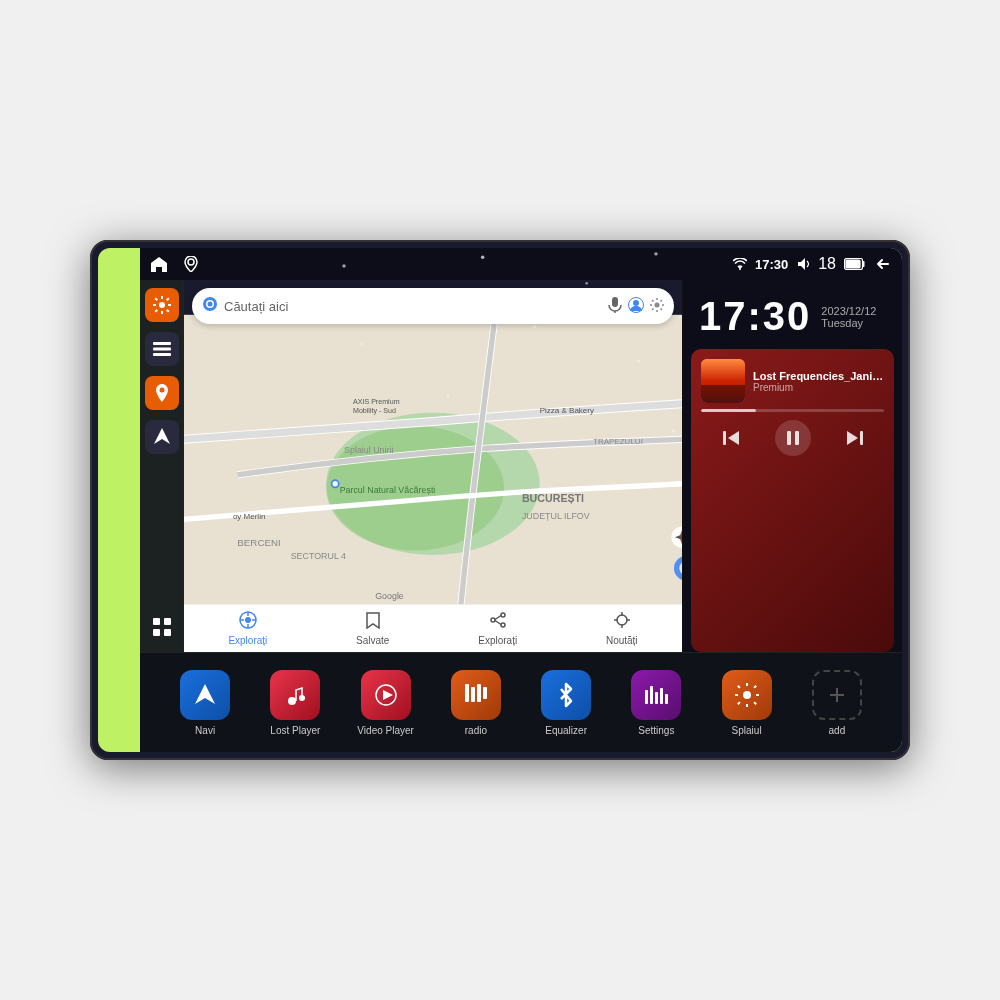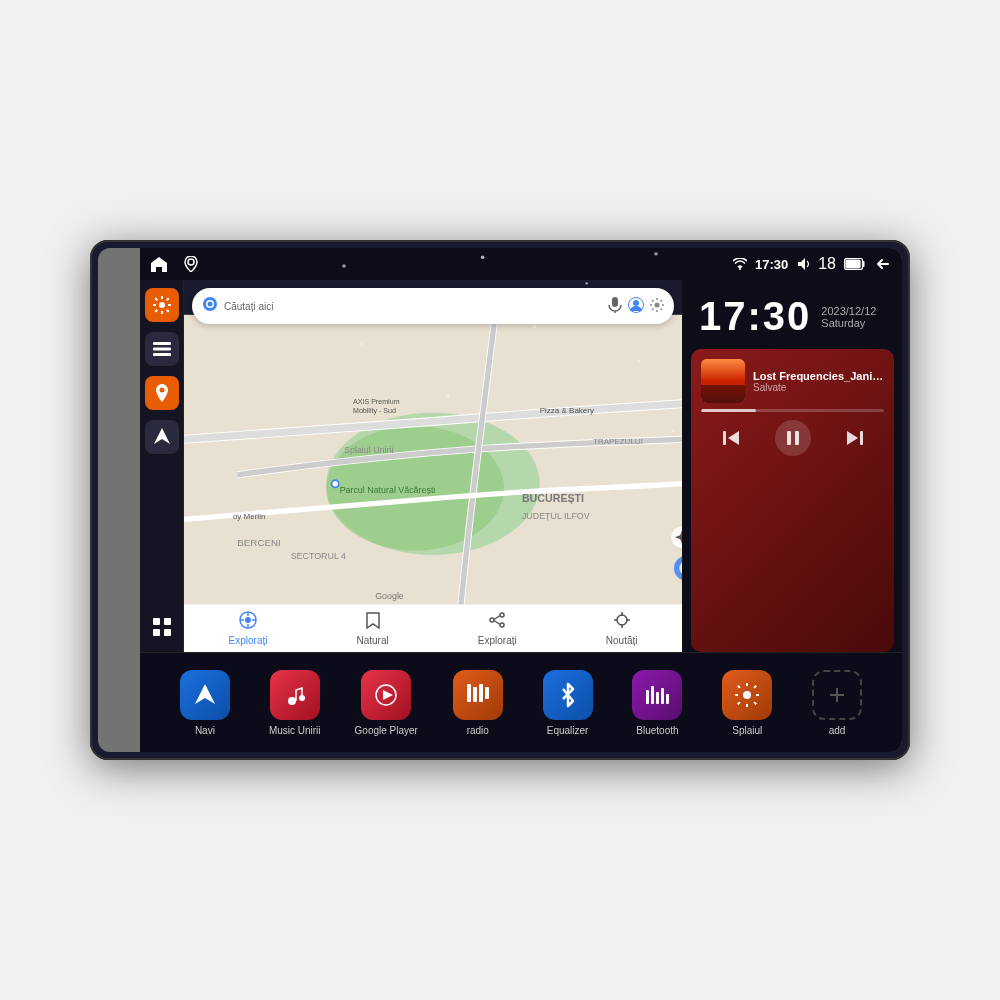--- a/index.html
+++ b/index.html
@@ -17,21 +17,21 @@
       height: 520px;
       background: #1a1a2e;
       border-radius: 18px;
       padding: 8px;
       box-shadow: 0 8px 40px rgba(0,0,0,0.5), inset 0 0 0 2px #333;
       position: relative;
     }
     .screen {
       width: 100%;
       height: 100%;
-      background: #737373;
+      background: #bef264;
       border-radius: 12px;
       overflow: hidden;
       display: flex;
       flex-direction: column;
       padding-left: 42px;
     }
     
     .status-bar {
       background: #0d0d1a;
       height: 32px;
@@ -460,21 +460,21 @@
         </svg>
 
         <div class="map-search-bar">
           <span class="map-pin-icon">
             <svg width="16" height="16" viewBox="0 0 16 16">
                 <circle cx="8" cy="8" r="7" fill="#4285F4"></circle>
                 <circle cx="8" cy="8" r="4" fill="white"></circle>
                 <circle cx="8" cy="8" r="2.5" fill="#4285F4"></circle>
               </svg>
           </span>
-          <span style="color:#666; font-size:10px;text-align:right;">Căutați aici</span>
+          <span style="color:#666; font-size:13px;text-align:right;">Căutați aici</span>
           <span class="map-mic-icon">
             <svg width="14" height="16" viewBox="0 0 14 16" fill="#666">
                 <rect x="4" y="0" width="6" height="10" rx="3"></rect>
                 <path d="M1 8c0 3.3 2.7 6 6 6s6-2.7 6-6" stroke="#666" stroke-width="1.5" fill="none"></path>
                 <line x1="7" y1="14" x2="7" y2="16" stroke="#666" stroke-width="1.5"></line>
               </svg>
           </span>
           <span class="map-profile-icon">
             <svg width="16" height="16" viewBox="0 0 16 16" fill="none">
                 <circle cx="8" cy="8" r="7.5" stroke="#4285F4" stroke-width="1"></circle>
@@ -500,21 +500,21 @@
                 </svg>
             </span>
             <span class="map-nav-label" style="color:#4285F4;">Explorați</span>
           </div>
           <div class="map-nav-item">
             <span class="icon">
               <svg width="18" height="18" viewBox="0 0 18 18" fill="none" stroke="#555" stroke-width="1.5">
                   <path d="M3 2h12v15l-6-4-6 4V2z"></path>
                 </svg>
             </span>
-            <span class="map-nav-label">Natural</span>
+            <span class="map-nav-label">Salvate</span>
           </div>
           <div class="map-nav-item">
             <span class="icon">
               <svg width="18" height="18" viewBox="0 0 18 18" fill="none" stroke="#555" stroke-width="1.5">
                   <circle cx="14" cy="4" r="2"></circle>
                   <circle cx="14" cy="14" r="2"></circle>
                   <circle cx="4" cy="9" r="2"></circle>
                   <path d="M12 4.5L6 8.5M12 13.5L6 9.5"></path>
                 </svg>
             </span>
@@ -546,32 +546,32 @@
             <circle cx="190" cy="70" r="0.8" fill="white" opacity="0.4"></circle>
             <circle cx="80" cy="90" r="0.7" fill="white" opacity="0.5"></circle>
             <circle cx="210" cy="110" r="1" fill="white" opacity="0.4"></circle>
           </svg>
         </div>
 
         <div class="clock-widget">
           <div class="clock-time">17:30</div>
           <div class="clock-date">
             <span class="clock-date-val">2023/12/12</span>
-            <span class="clock-day">Saturday</span>
+            <span class="clock-day">Tuesday</span>
           </div>
         </div>
 
         <div class="music-widget">
           <div class="music-info">
             <div class="music-thumb">
               <div class="music-thumb-crowd"></div>
             </div>
             <div class="music-text">
               <div class="music-title">Lost Frequencies_Janie...</div>
-              <div class="music-artist">Salvate</div>
+              <div class="music-artist">Premium</div>
             </div>
           </div>
           <div class="progress-bar">
             <div class="progress-fill" style="width:30%"></div>
           </div>
           <div class="music-controls">
             <div class="ctrl-btn">
               <svg width="22" height="22" viewBox="0 0 22 22" fill="rgba(255,255,255,0.85)">
                 <rect x="2" y="4" width="3" height="14" rx="1"></rect>
                 <polygon points="18,4 7,11 18,18"></polygon>
@@ -607,31 +607,31 @@
       </div>
 
       <div class="app-icon">
         <div class="app-icon-img app-music">
           <svg width="26" height="26" viewBox="0 0 26 26" fill="white">
             <circle cx="10" cy="19" r="4" fill="white"></circle>
             <circle cx="20" cy="16" r="3" fill="white"></circle>
             <path d="M14 19V8l6-2v8" stroke="white" stroke-width="1.5" fill="none"></path>
           </svg>
         </div>
-        <span class="app-icon-label">Music Unirii</span>
+        <span class="app-icon-label">Lost Player</span>
       </div>
 
       <div class="app-icon">
         <div class="app-icon-img app-video">
           <svg width="26" height="26" viewBox="0 0 26 26" fill="white">
             <circle cx="13" cy="13" r="10" fill="none" stroke="white" stroke-width="1.5"></circle>
             <polygon points="10,8 20,13 10,18"></polygon>
           </svg>
         </div>
-        <span class="app-icon-label">Google Player</span>
+        <span class="app-icon-label">Video Player</span>
       </div>
 
       <div class="app-icon">
         <div class="app-icon-img app-radio">
           <svg width="26" height="26" viewBox="0 0 26 26" fill="white">
             <rect x="2" y="2" width="4" height="18" rx="1"></rect>
             <rect x="8" y="5" width="4" height="15" rx="1"></rect>
             <rect x="14" y="2" width="4" height="18" rx="1"></rect>
             <rect x="20" y="5" width="4" height="12" rx="1"></rect>
           </svg>
@@ -651,21 +651,21 @@
       <div class="app-icon">
         <div class="app-icon-img app-eq">
           <svg width="26" height="26" viewBox="0 0 26 26" fill="white">
             <rect x="2" y="8" width="3" height="14" rx="1"></rect>
             <rect x="7" y="4" width="3" height="18" rx="1"></rect>
             <rect x="12" y="10" width="3" height="12" rx="1"></rect>
             <rect x="17" y="6" width="3" height="16" rx="1"></rect>
             <rect x="22" y="12" width="3" height="10" rx="1"></rect>
           </svg>
         </div>
-        <span class="app-icon-label">Bluetooth</span>
+        <span class="app-icon-label">Settings</span>
       </div>
 
       <div class="app-icon">
         <div class="app-icon-img app-settings">
           <svg width="26" height="26" viewBox="0 0 26 26" fill="white">
             <circle cx="13" cy="13" r="4"></circle>
             <path d="M13 1v3M13 22v3M1 13h3M22 13h3M3.8 3.8l2.1 2.1M20.1 20.1l2.1 2.1M3.8 22.2l2.1-2.1M20.1 5.9l2.1-2.1" stroke="white" stroke-width="2"></path>
           </svg>
         </div>
         <span class="app-icon-label">Splaiul</span>

